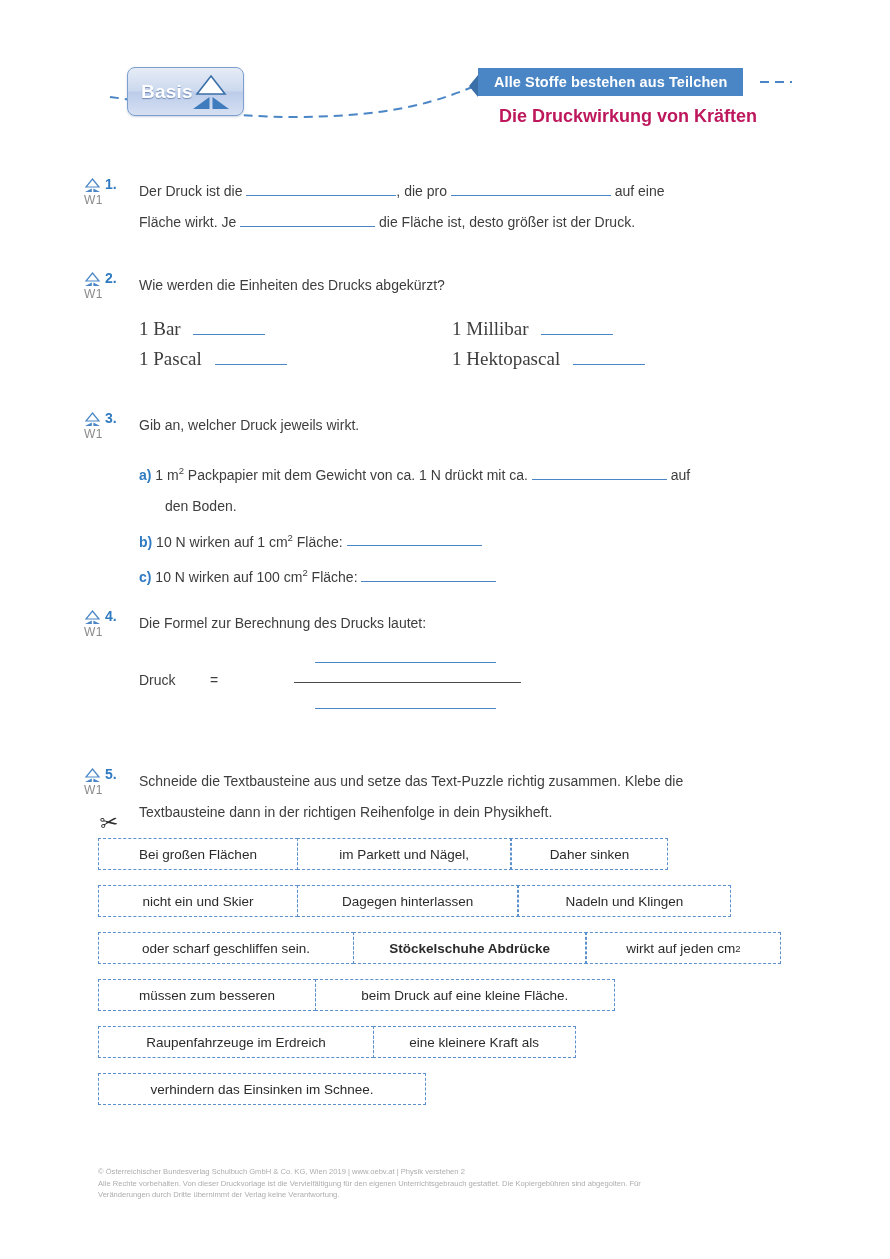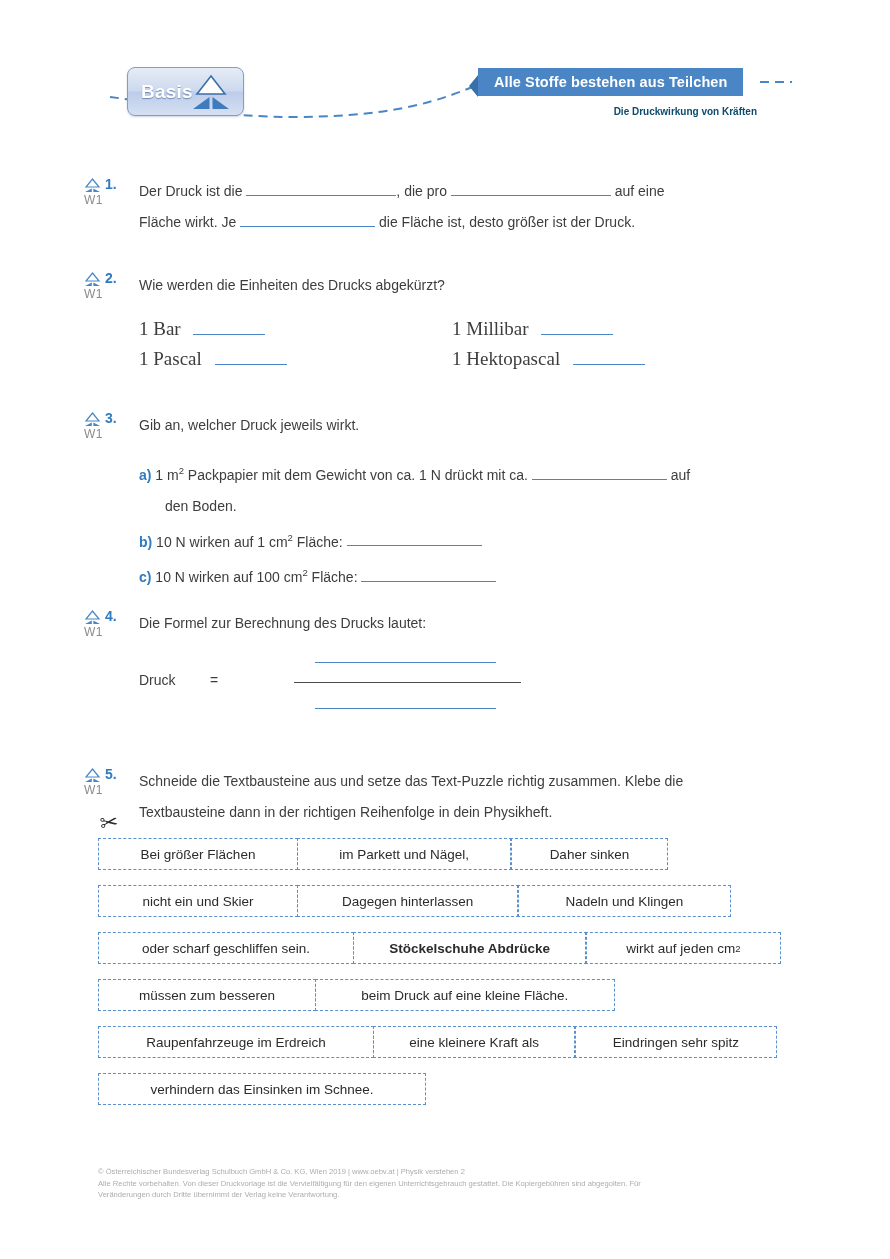--- a/index.html
+++ b/index.html
@@ -75,23 +75,23 @@
     top: 7px;
     width: 0; height: 0;
     border-top: 11px solid transparent;
     border-bottom: 11px solid transparent;
     border-right: 9px solid #3a6fa8;
   }
   .subtitle {
     position: absolute;
     right: 133px;
     top: 106px;
-    font-size: 10px;
+    font-size: 18px;
     font-weight: bold;
-    color: #0c4a6e;
+    color: #be185d;
     padding-left: 36px;
   }
 
   
   .ex {
     position: absolute;
     left: 0;
     width: 890px;
   }
   .marker {
@@ -385,21 +385,21 @@
   <div class="body">
     <div>Schneide die Textbausteine aus und setze das Text-Puzzle richtig zusammen. Klebe die</div>
     <div>Textbausteine dann in der richtigen Reihenfolge in dein Physikheft.</div>
   </div>
 </div>
 
 <div class="scissors">✂</div>
 
 <div class="puzzle">
   <div class="p-row">
-    <div class="p-cell" style="width:200px;">Bei größer Flächen</div>
+    <div class="p-cell" style="width:200px;">Bei großen Flächen</div>
     <div class="p-cell" style="width:215px;">im Parkett und Nägel,</div>
     <div class="p-cell" style="width:158px;">Daher sinken</div>
   </div>
   <div class="p-row">
     <div class="p-cell" style="width:200px;">nicht ein und Skier</div>
     <div class="p-cell" style="width:222px;">Dagegen hinterlassen</div>
     <div class="p-cell" style="width:214px;">Nadeln und Klingen</div>
   </div>
   <div class="p-row">
     <div class="p-cell" style="width:256px;">oder scharf geschliffen sein.</div>
@@ -409,21 +409,20 @@
         <sup>2</sup>
     </div>
   </div>
   <div class="p-row">
     <div class="p-cell" style="width:218px;">müssen zum besseren</div>
     <div class="p-cell" style="width:300px;">beim Druck auf eine kleine Fläche.</div>
   </div>
   <div class="p-row">
     <div class="p-cell" style="width:276px;">Raupenfahrzeuge im Erdreich</div>
     <div class="p-cell" style="width:203px;">eine kleinere Kraft als</div>
-    <div class="p-cell" style="width:203px;">Eindringen sehr spitz</div>
   </div>
   <div class="p-row">
     <div class="p-cell" style="width:328px;">verhindern das Einsinken im Schnee.</div>
   </div>
 </div>
 
 <div class="footer">
   <div>© Österreichischer Bundesverlag Schulbuch GmbH &amp; Co. KG, Wien 2019 | www.oebv.at | Physik verstehen 2</div>
   <div>Alle Rechte vorbehalten. Von dieser Druckvorlage ist die Vervielfältigung für den eigenen Unterrichtsgebrauch gestattet. Die Kopiergebühren sind abgegolten. Für</div>
   <div>Veränderungen durch Dritte übernimmt der Verlag keine Verantwortung.</div>

